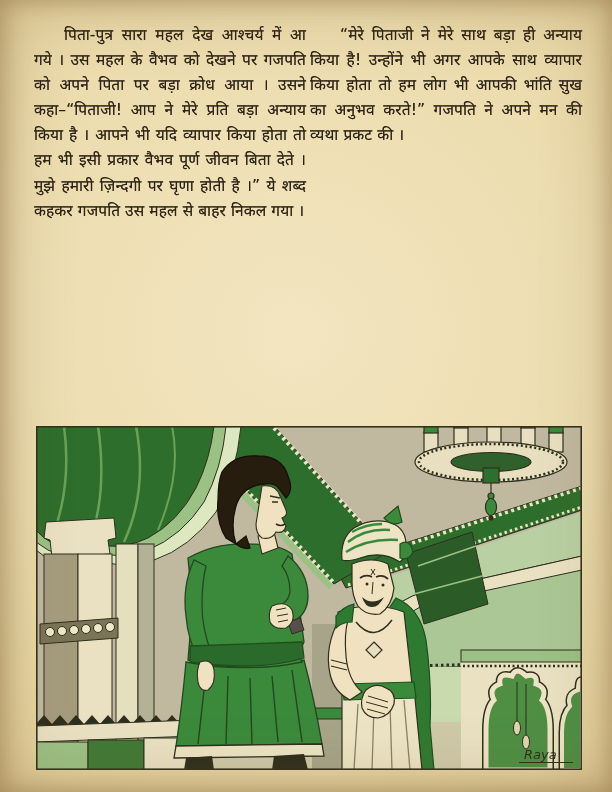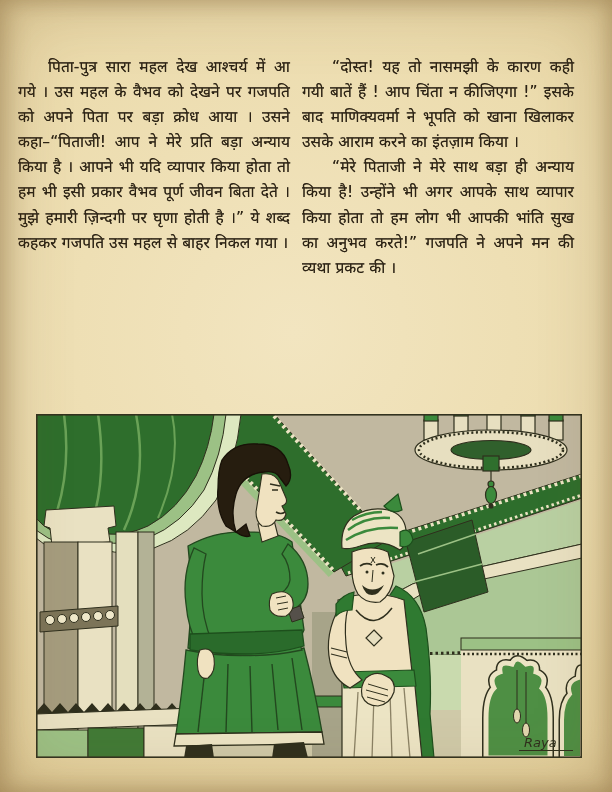--- a/index.html
+++ b/index.html
@@ -7,44 +7,43 @@
     position:relative;width:612px;height:792px;margin:0 auto;overflow:hidden;
     background:
       radial-gradient(ellipse 120% 90% at 48% 42%, #f2e5c0 0%, #ecdcae 45%, #e4d19e 70%, #d6bd8b 92%, #caab76 100%);
     font-family:"DejaVu Sans", sans-serif;
   }
   .page::after{
     content:"";position:absolute;inset:0;pointer-events:none;
     box-shadow:inset 0 0 70px rgba(120,86,36,.30), inset 8px 0 22px rgba(110,80,35,.25), inset -6px 0 18px rgba(110,80,35,.18);
   }
   .text-columns{
-    position:absolute;left:18px;top:23px;width:556px;display:flex;gap:12px;margin-top:32px;
+    position:absolute;left:34px;top:23px;width:556px;display:flex;gap:4px;
   }
   .col{
     width:272px;font-size:15.5px;line-height:25.1px;text-align:justify;
     color:#2b2214;letter-spacing:.1px;
     text-shadow:0 0 .4px rgba(43,34,20,.55);
   }
   .col p{margin:0;text-indent:30px;}
   .illustration{
-    position:absolute;left:36px;top:414px;width:546px;height:344px;
+    position:absolute;left:36px;top:426px;width:546px;height:344px;
   }
   .illustration svg{display:block;width:100%;height:100%;}
 </style>
 </head>
 <body>
 
 <div class="page">
 
   <div class="text-columns">
     <div class="col">
       <p>पिता-पुत्र सारा महल देख आश्चर्य में आ गये । उस महल के वैभव को देखने पर गजपति को अपने पिता पर बड़ा क्रोध आया । उसने कहा–“पिताजी! आप ने मेरे प्रति बड़ा अन्याय किया है । आपने भी यदि व्यापार किया होता तो हम भी इसी प्रकार वैभव पूर्ण जीवन बिता देते । मुझे हमारी ज़िन्दगी पर घृणा होती है ।” ये शब्द कहकर गजपति उस महल से बाहर निकल गया ।</p>
     </div>
     <div class="col">
-      <p>“दोस्त! यह तो नासमझी के कारण कही गयी बातें हैं ! आप चिंता न कीजिएगा !” इसके बाद माणिक्यवर्मा ने भूपति को खाना खिलाकर उसके आराम करने का इंतज़ाम किया ।</p>
       <p>“मेरे पिताजी ने मेरे साथ बड़ा ही अन्याय किया है! उन्होंने भी अगर आपके साथ व्यापार किया होता तो हम लोग भी आपकी भांति सुख का अनुभव करते!” गजपति ने अपने मन की व्यथा प्रकट की ।</p>
     </div>
   </div>
 
   <div class="illustration">
   <svg viewBox="0 0 546 344" xmlns="http://www.w3.org/2000/svg">
 
     <rect x="0" y="0" width="546" height="344" fill="#c1b8a0"></rect>
 
     <g stroke="#2f2f1d" stroke-width="1">

